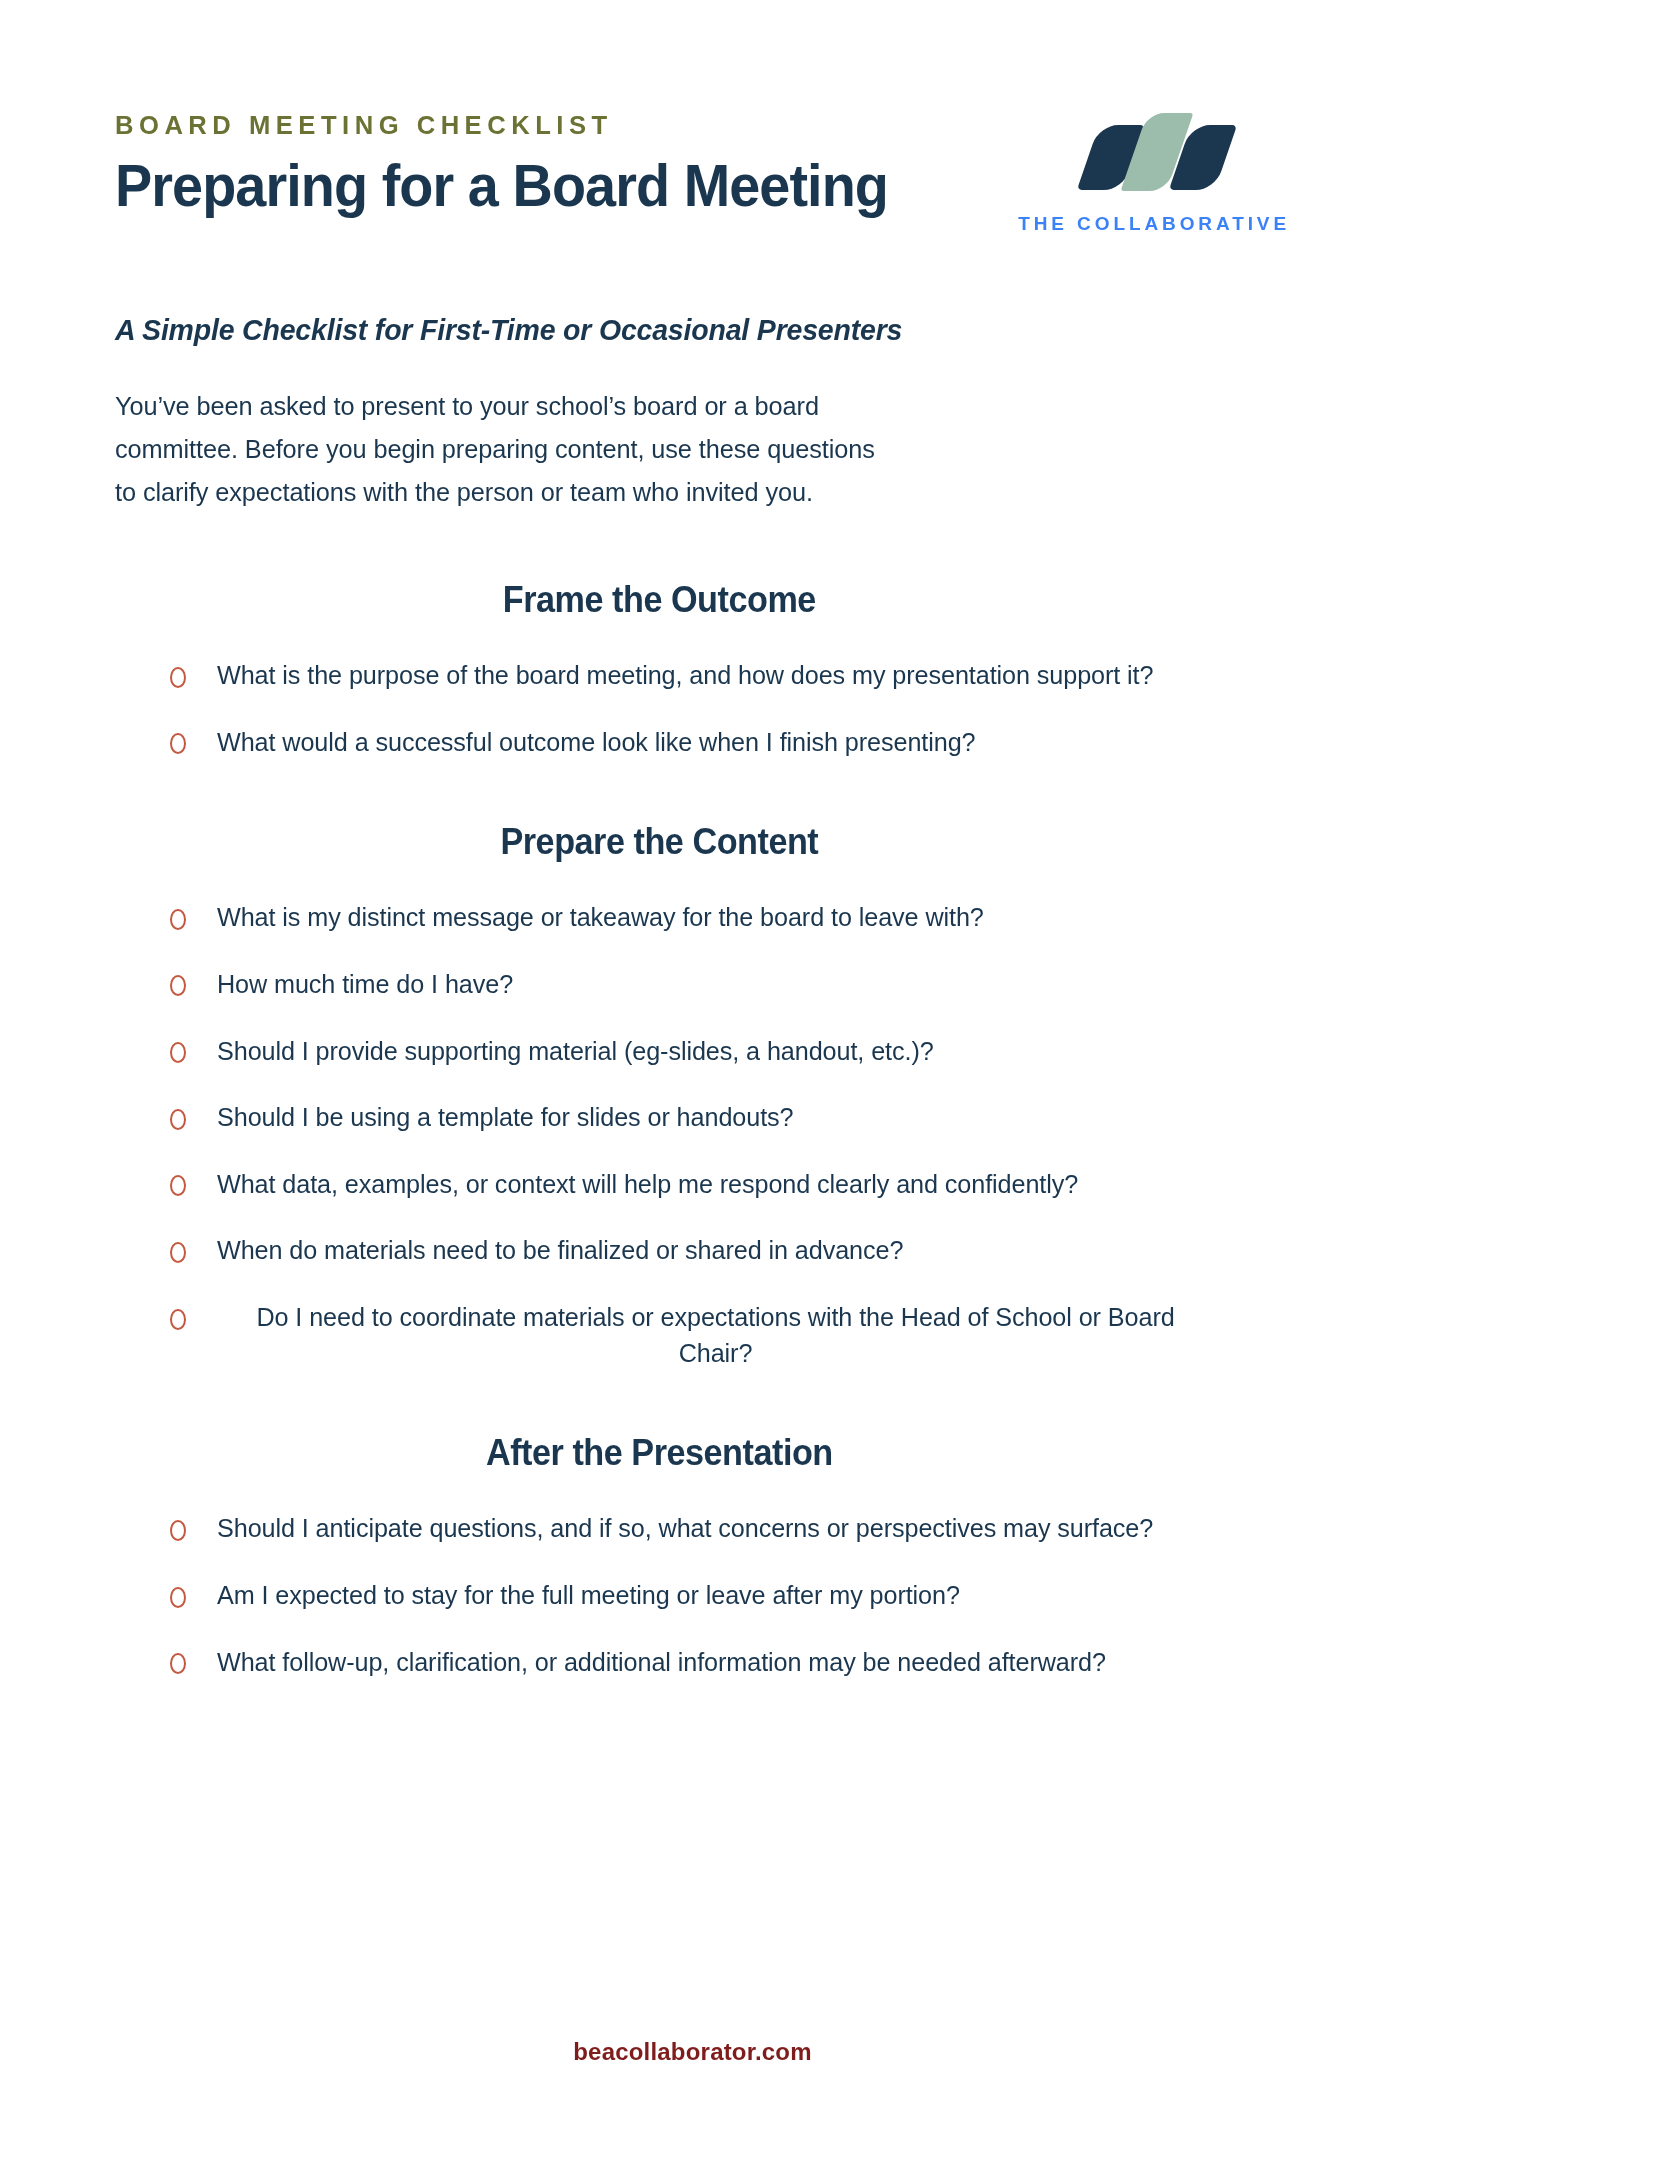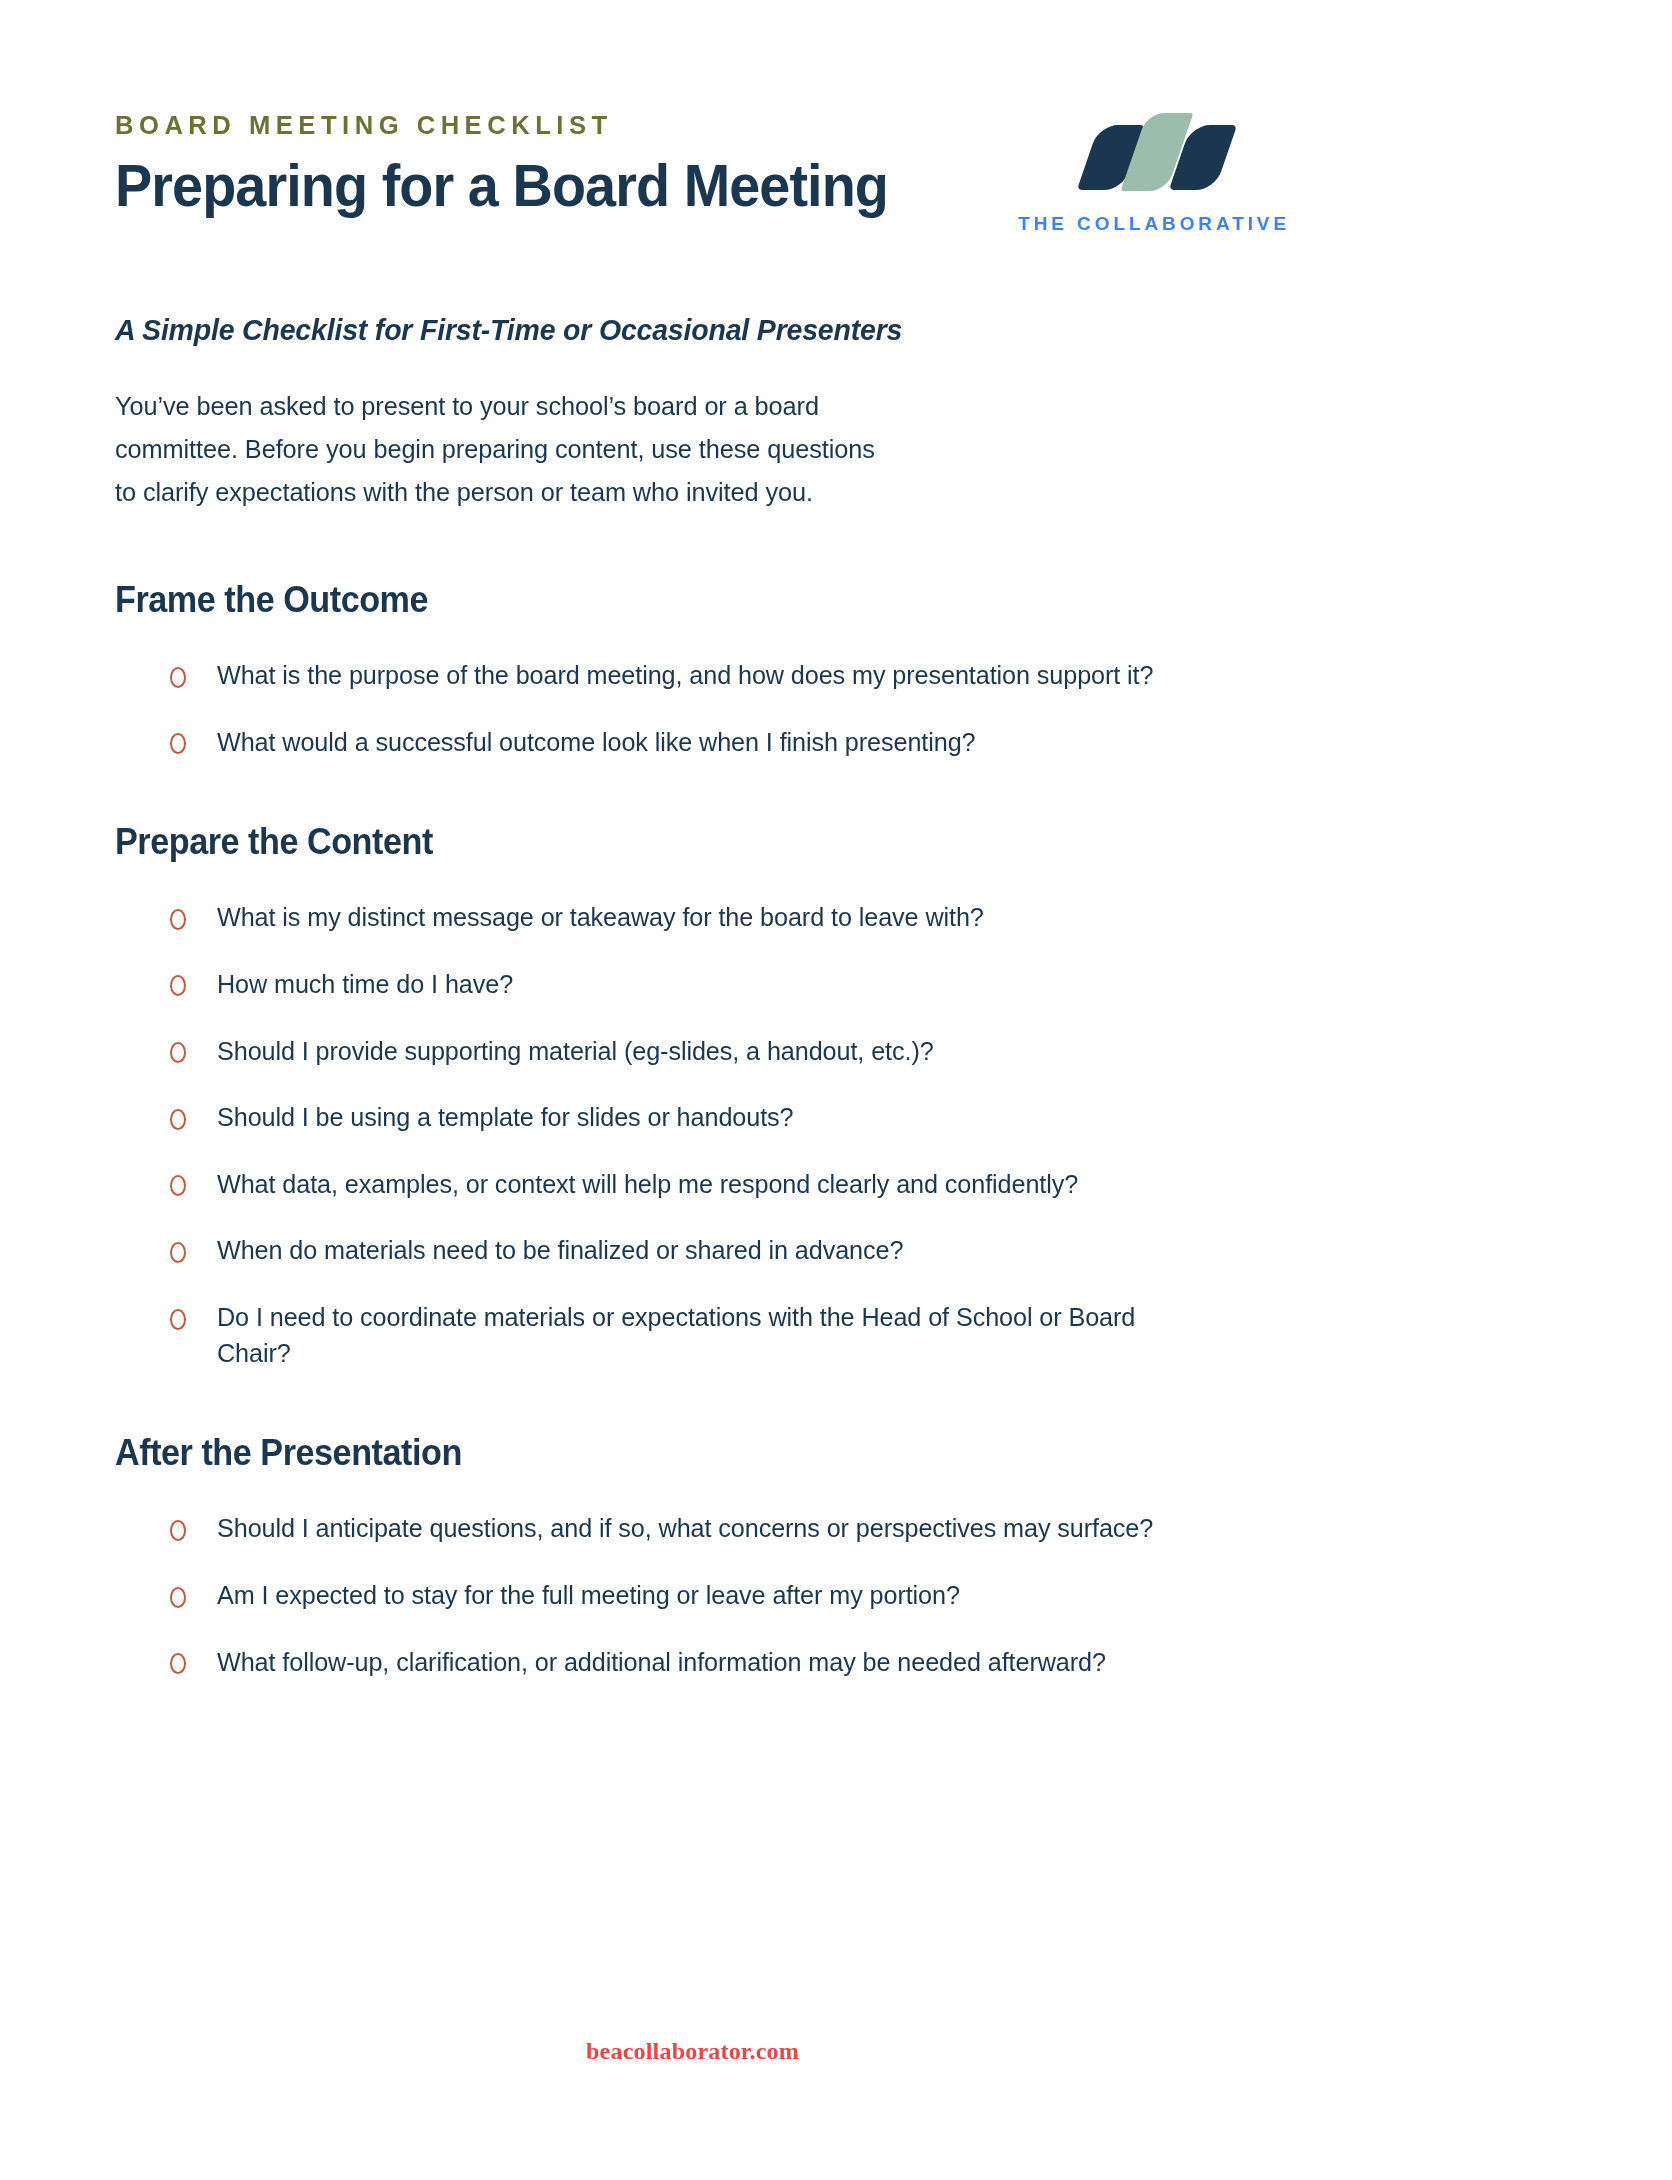--- a/index.html
+++ b/index.html
@@ -136,21 +136,21 @@
   .intro span { display: block; }
 
   
   .sections {
     position: absolute;
     left: 115px;
     top: 579px;
     right: 102px;
   }
 
-  .section { margin-bottom: 49px; }
+  .section { margin-bottom: 49px; text-align: center; }
   .section:last-child { margin-bottom: 0; }
 
   .section-heading {
     font-family: "Liberation Sans", sans-serif;
     font-size: 36px;
     font-weight: 700;
     color: #1B374F;
     margin: 0 0 37px 0;
     letter-spacing: -0.5px;
     transform: scaleX(0.95);
@@ -200,24 +200,24 @@
   
   .footer {
     position: absolute;
     left: 0;
     right: 0;
     top: 2038px;
     text-align: center;
   }
 
   .footer-link {
-    font-family: Liberation Serif, serif;
+    font-family: Liberation Sans, sans-serif;
     font-size: 24px;
     font-weight: 700;
-    color: #ef4444;
+    color: #7f1d1d;
     letter-spacing: 0.2px;
     text-decoration: none;
     margin-left: 22px;
   }
 </style>
 </head>
 <body>
 
 <div class="page">
 

